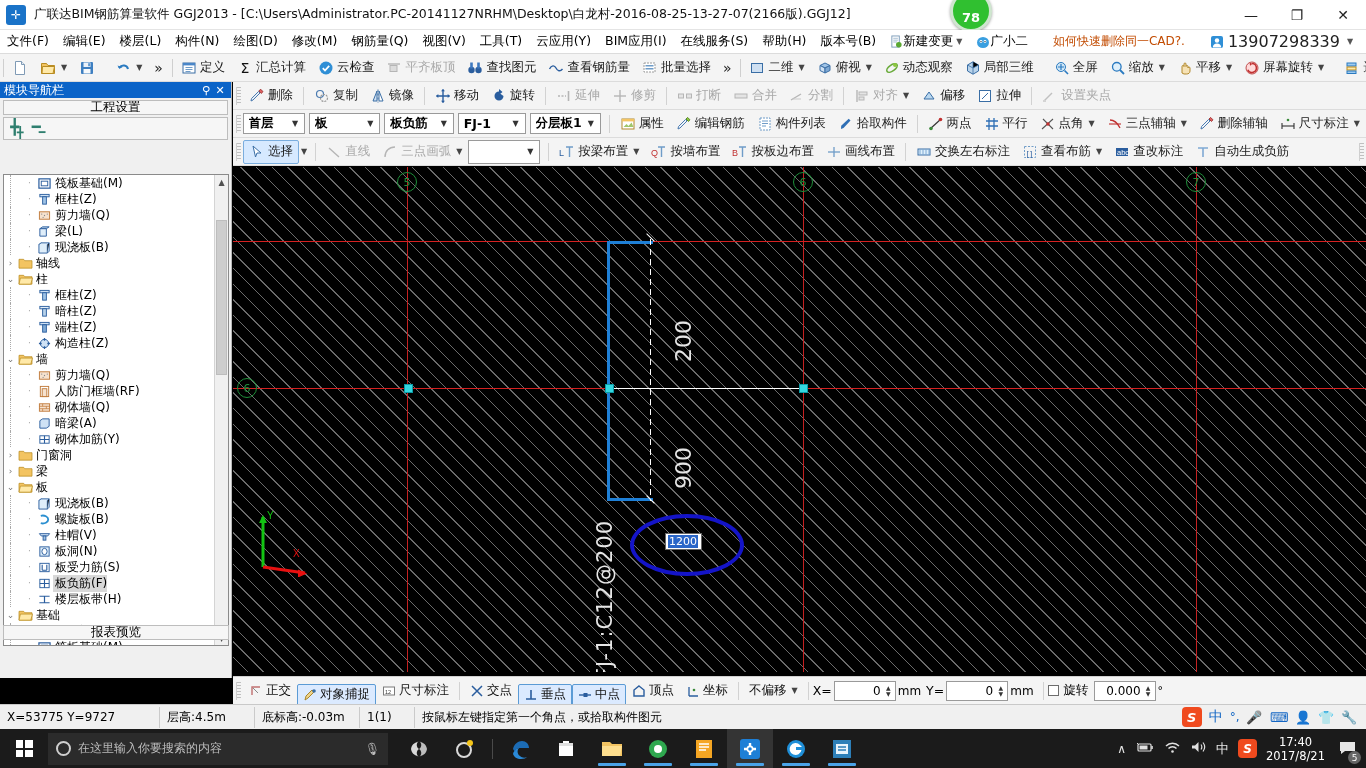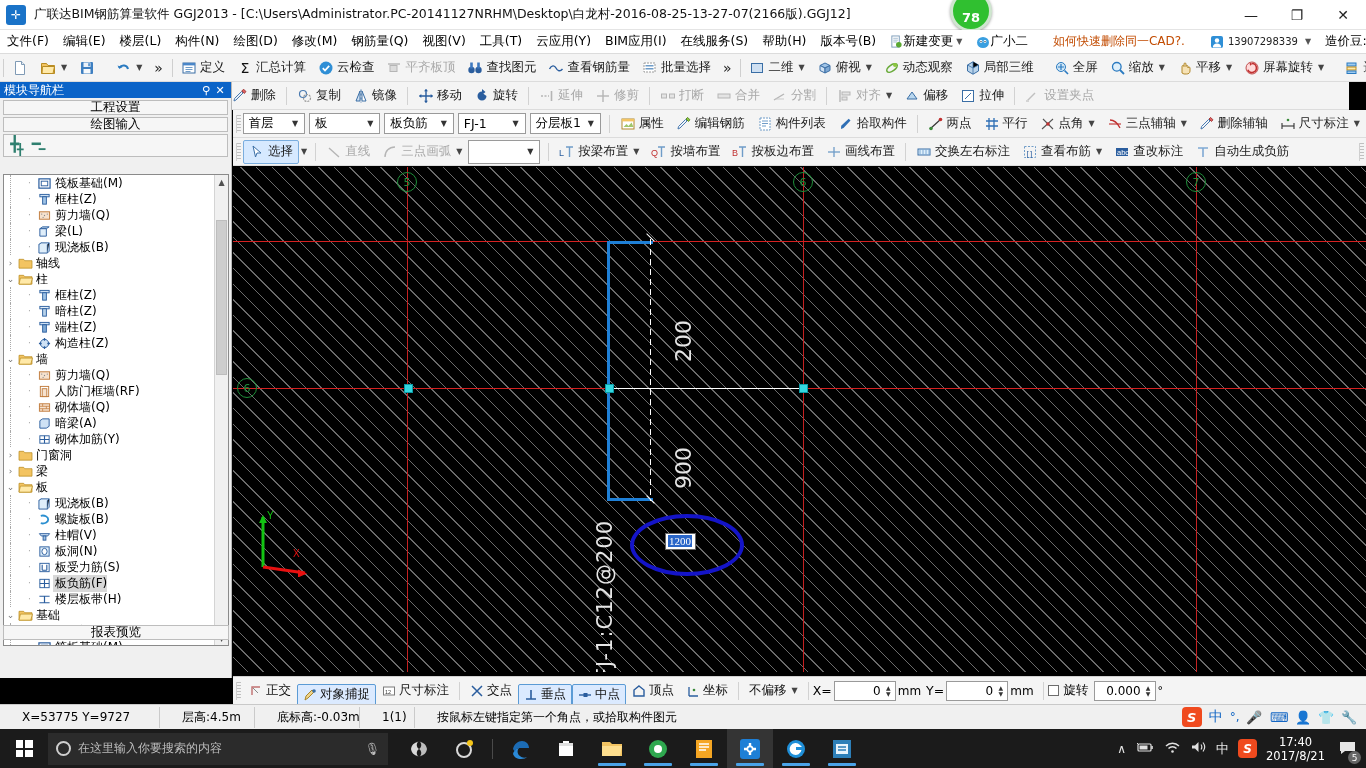--- a/index.html
+++ b/index.html
@@ -42,21 +42,21 @@
 
   
   .menubar {
     position: absolute; left: 0; top: 30px; width: 1366px; height: 24px;
     background: #ffffff; display: flex; align-items: center;
     border-bottom: 1px solid #dcdcdc;
   }
   .menu-item { padding: 2px 7px; font-size: 12.5px; color: #000; white-space: nowrap; }
   .menu-sep { width: 1px; height: 16px; background: #d0d0d0; margin: 0 4px; }
   .menu-ad { color: #c24b00; font-size: 12px; padding: 0 10px; white-space: nowrap; }
-  .menu-user { font-size: 10px; color: #222; white-space: nowrap; padding: 0 4px; }
+  .menu-user { font-size: 16px; color: #222; white-space: nowrap; padding: 0 4px; }
   .chev { font-size: 8px; color: #555; margin-left: 3px; }
 
   
   .toolbar {
     position: absolute; left: 0; width: 1366px; height: 28px;
     background: #f4f4f4; border-bottom: 1px solid #dcdcdc;
     display: flex; align-items: center; white-space: nowrap; overflow: hidden;
   }
   .tbr1 { top: 54px; }
   .tb-btn {
@@ -77,21 +77,21 @@
   
   .tbr3 { top: 110px; }
   
   .tbr4 { top: 138px; }
 
   .combo {
     height: 21px; border: 1px solid #9a9a9a; background: #fff;
     display: flex; align-items: center; font-size: 12.5px; color: #000;
     padding: 0 2px 0 5px; margin-right: 4px;
   }
-  .combo .cbtxt { flex: 1; white-space: nowrap; overflow: hidden; }
+  .combo .cbtxt { flex: 1; white-space: nowrap; overflow: hidden; font-weight: bold; }
   .combo .cbarrow {
     width: 14px; text-align: center; font-size: 8px; color: #333;
   }
 
   
   .leftpanel {
     position: absolute; left: 0; top: 82px; width: 232px; height: 596px;
     background: #f0f0f0; border-right: 1px solid #b8b8b8;
   }
   .lp-title {
@@ -163,21 +163,21 @@
     position: absolute; color: #e6e6e6; font-size: 21px; letter-spacing: 1px;
     transform: rotate(-90deg); transform-origin: left top; white-space: nowrap;
   }
   .highlight-ellipse {
     position: absolute; border: 4px solid #1414c8; border-radius: 50%;
   }
   .editbox {
     position: absolute; background: #fff; border: 1px solid #666;
     font-size: 11px; padding: 1px 3px 1px 2px; color: #000;
   }
-  .editbox span { background: #2a66c8; color: #fff; padding: 0 1px; font-family: Liberation Serif, serif; }
+  .editbox span { background: #2a66c8; color: #fff; padding: 0 1px; }
   .snapmark {
     position: absolute; width: 9px; height: 9px; background: #34d7e0; border: 1px solid #0c9aa4;
   }
   .wline { position: absolute; height: 1px; background: #fff; }
   .ucs { position: absolute; }
 
   
   .optbar {
     position: absolute; left: 233px; top: 676px; width: 1133px; height: 28px;
     background: #f4f4f4; border-top: 1px solid #d0d0d0;
@@ -196,21 +196,21 @@
   .spin .arrows { display: flex; flex-direction: column; margin-left: 3px; width: 9px; }
   .spin .arrows i { font-style: normal; font-size: 6px; line-height: 6px; color: #333; text-align: center; }
   .cbx { width: 11px; height: 11px; border: 1px solid #6d6d6d; background: #fff; }
 
   
   .infobar {
     position: absolute; left: 0; top: 704px; width: 1366px; height: 25px;
     background: #f0f0f0; border-top: 1px solid #c9c9c9;
     display: flex; align-items: center; font-size: 12px; color: #000;
   }
-  .info-cell { height: 21px; display: flex; align-items: center; padding: 0 22px;
+  .info-cell { height: 21px; display: flex; align-items: center; padding: 0 7px;
     border-right: 1px solid #cacaca; white-space: nowrap; }
   .tray { margin-left: auto; display: flex; align-items: center; gap: 7px; padding-right: 8px; }
 
   
   .taskbar {
     position: absolute; left: 0; top: 729px; width: 1366px; height: 39px;
     background: #1b1b1b; display: flex; align-items: center;
   }
   .start {
     width: 48px; height: 39px; display: flex; align-items: center; justify-content: center;
@@ -507,21 +507,21 @@
             <rect x="3" y="3" width="9" height="3" fill="#9ecbf0" stroke="#2a7ac0"></rect>
             <rect x="3" y="7" width="9" height="3" fill="#ffe9a8" stroke="#b98c22"></rect>
             <rect x="3" y="11" width="9" height="2.5" fill="#9ecbf0" stroke="#2a7ac0"></rect>
           </svg>
       </span>
       <span>选择楼层</span>
     </div>
 
   </div>
 
-  <div class="toolbar tbr2" style="left:216px;width:1133px">
+  <div class="toolbar tbr2" style="left:233px;width:1133px">
     <div class="tb-grip"></div>
     <div class="tb-btn">
       <span class="ico">
         <svg viewBox="0 0 16 16" width="16" height="16">
             <path d="M2 13l2-1 7-7-1.5-1.5-7 7z" fill="#e8eef5" stroke="#4a7ab0"></path>
             <path d="M9.8 3l1.8-1.8L14 3.6l-1.8 1.8z" fill="#e06060" stroke="#a03a3a"></path>
           </svg>
       </span>
       <span>删除</span>
     </div>
@@ -883,21 +883,20 @@
     <div class="tb-grip" style="margin-left:auto"></div>
   </div>
 
   <div class="leftpanel">
     <div class="lp-title">
       <span class="t">模块导航栏</span>
       <span class="ic">⚲</span>
       <span class="ic">✕</span>
     </div>
     <div class="lp-bigbtn">工程设置</div>
-    <div class="lp-bigbtn">绘图输入</div>
     <div class="lp-plusbar">
       <span style="color:#2f7f6f;font-size:15px;font-weight:bold;letter-spacing:-2px">╋<sub style="font-size:11px">╋</sub></span>
       <span style="color:#2f7f6f;font-size:15px;font-weight:bold;letter-spacing:-2px">━<sub style="font-size:11px">━</sub></span>
     </div>
 
     <div class="tree">
       <div class="tree-inner" id="tree-list">
           <div class="tnode">
             <span class="dots" style="border-left: 1px dotted rgb(169, 169, 169); height: 16px; margin-left: 6px;"></span>
             <span class="exp" style="color: rgb(169, 169, 169);">·</span>

